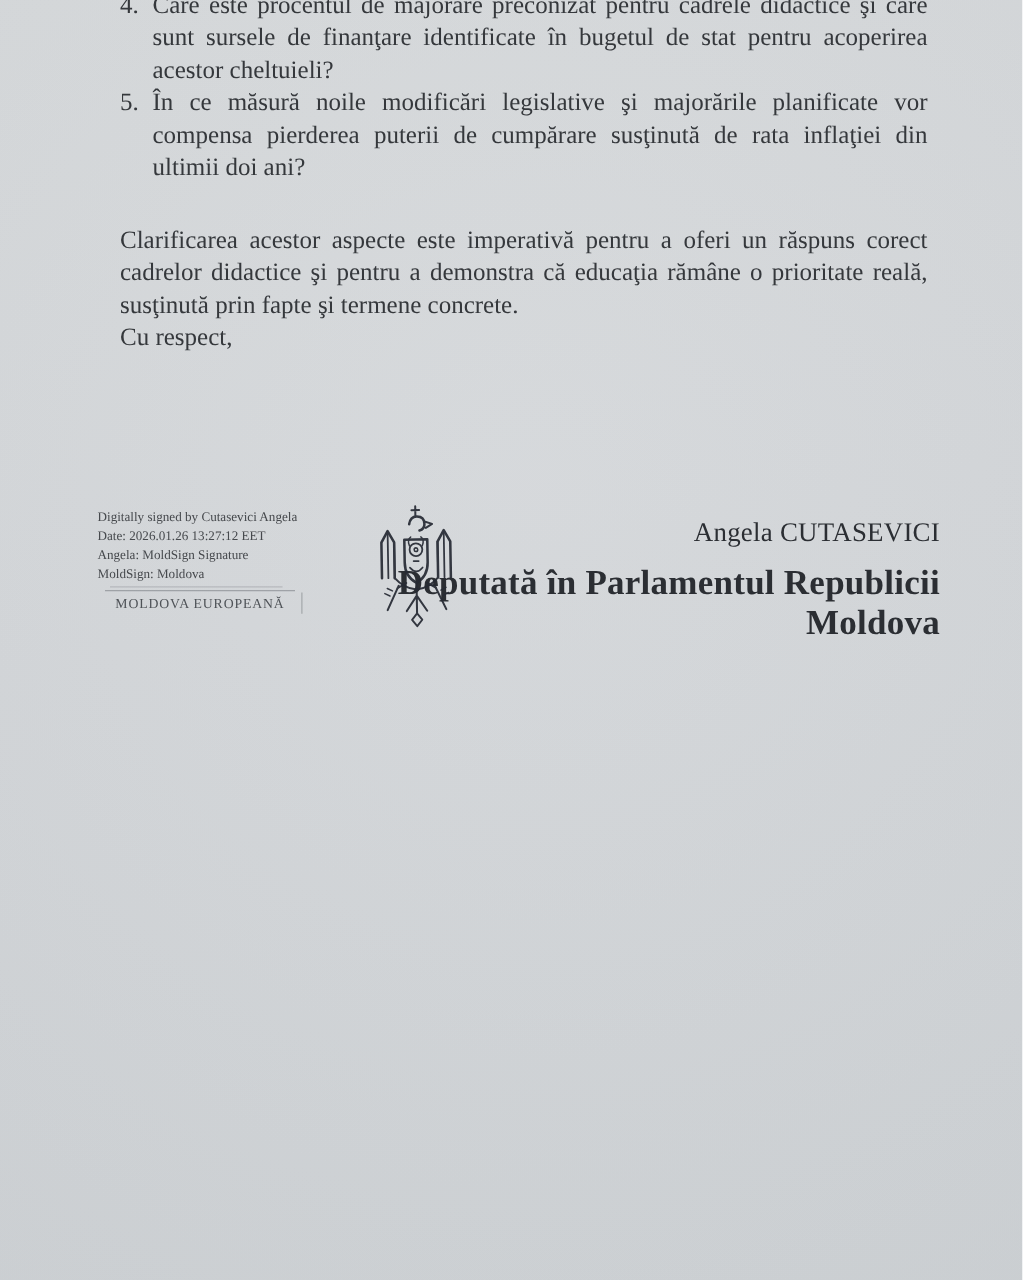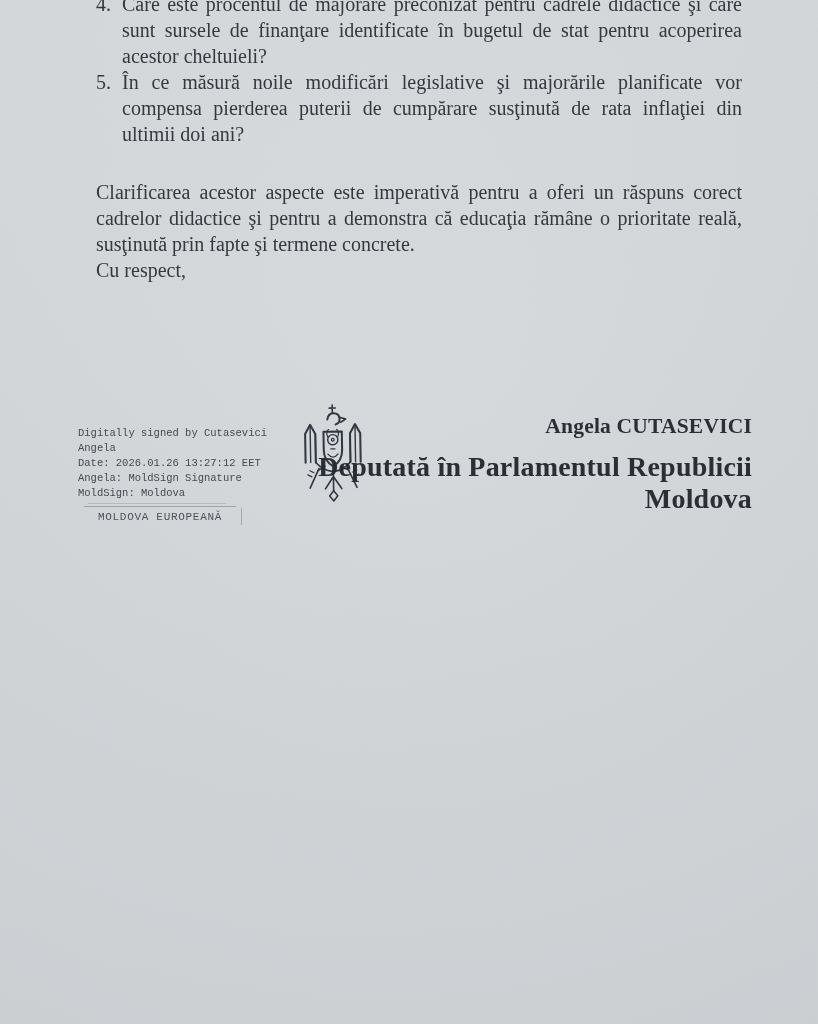--- a/index.html
+++ b/index.html
@@ -27,25 +27,24 @@
   .question-item { display: flex; }
   .q-num { width: 26px; flex: 0 0 26px; }
   .q-text { flex: 1; text-align: justify; }
   .para { margin: 0; text-align: justify; }
   .clarification { margin-top: 32px; }
   .request { margin-top: 12px; white-space: nowrap; letter-spacing: -0.15px; text-align: left; }
   .closing { text-align: left; }
   
   .digsig {
     position: absolute;
-    left: 78px; top: 426px; width: 200px;
+    left: 78px; top: 407px; width: 200px;
     font-size: 10.5px; line-height: 15px;
     color: #46494d;
     filter: blur(0.25px);
-    font-family: Liberation Mono, monospace;
   }
   .digsig-stamp {
     position: relative;
     margin-top: 5px; margin-left: 6px;
     width: 152px;
     padding: 3px 0 4px;
     text-align: center;
     font-size: 11px; letter-spacing: 0.7px;
     color: #4e5257;
     border-top: 1px solid rgba(95,100,106,0.45);
@@ -56,21 +55,21 @@
   }
   .digsig-stamp::after {
     content: ""; position: absolute; right: -6px; top: 1px;
     width: 1px; height: 17px; background: rgba(95,100,106,0.4);
   }
   
   .signer-name {
     position: absolute;
     left: 446px; top: 414px; width: 306px;
     text-align: right;
-    font-size: 21.5px; font-weight: bold;
+    font-size: 21.5px; font-weight: normal;
     letter-spacing: 0.2px;
     color: #2b2e33;
     filter: blur(0.25px);
   }
   .signer-title {
     position: absolute;
     left: 296px; top: 451px; width: 456px;
     text-align: right;
     font-size: 28px; font-weight: bold;
     letter-spacing: 0.2px;

